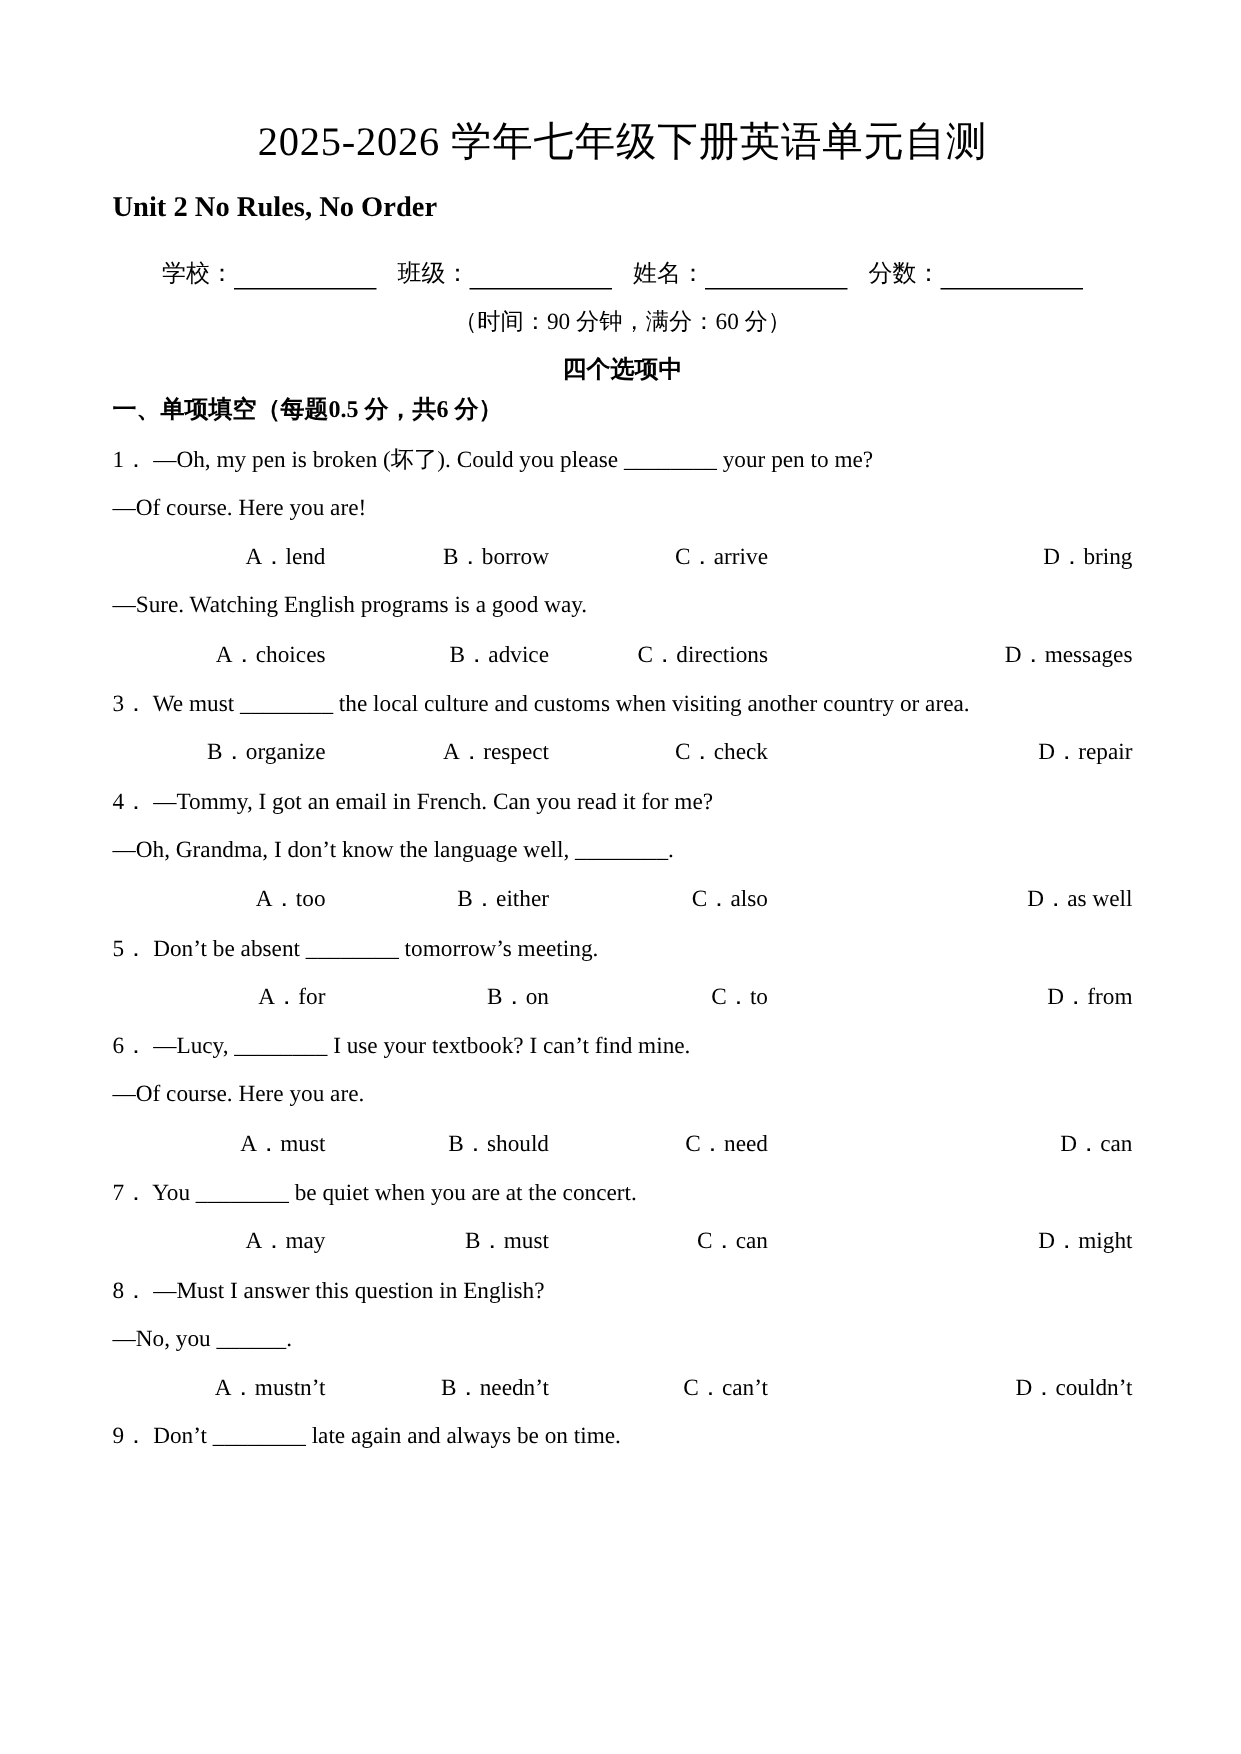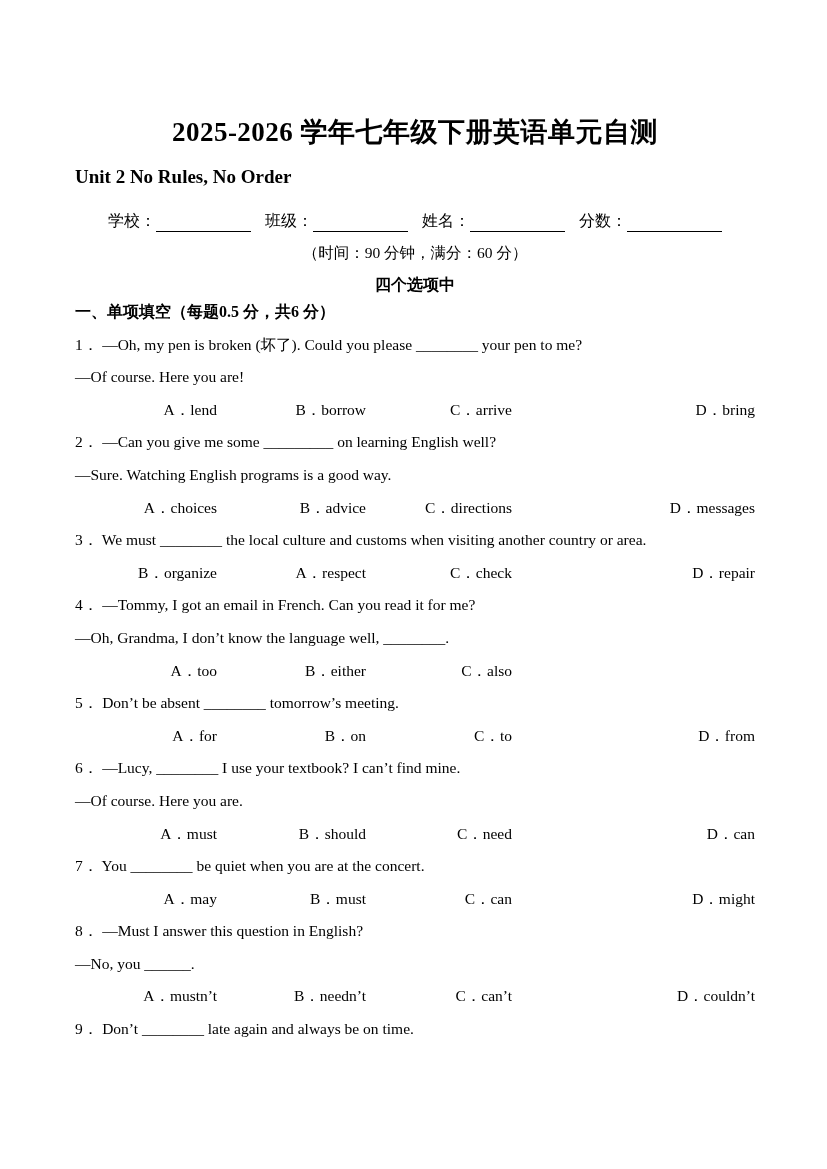--- a/index.html
+++ b/index.html
@@ -8,39 +8,39 @@
     width: 827px;
     height: 1169px;
     background: #ffffff;
     color: #000000;
     font-family: "Liberation Serif", "DejaVu Serif", serif;
     overflow: hidden;
   }
   .page { width: 827px; height: 1169px; padding: 0 72px 0 75px; }
 
   .title {
-    margin: 114px 0 0;
+    margin: 76px 0 0;
     font-size: 27px;
     line-height: 36px;
-    font-weight: bold;
+    font-weight: normal;
     text-align: center;
     letter-spacing: 0.5px;
   }
   .subtitle {
     margin: 14px 0 0;
     font-size: 19px;
     line-height: 26px;
     font-weight: bold;
   }
   .info-row {
     margin-top: 18px;
     height: 24px;
     display: flex;
     justify-content: center;
-    align-items: flex-end;
+    align-items: center;
     gap: 14px;
     font-size: 16px;
   }
   .info-field { display: flex; align-items: flex-end; white-space: nowrap; }
   .blank-line {
     display: inline-block;
     width: 95px;
     height: 19px;
     border-bottom: 1px solid #000;
   }
@@ -105,21 +105,20 @@
 
   <p class="line">1． —Oh, my pen is broken (坏了). Could you please ________ your pen to me?</p>
   <p class="line">—Of course. Here you are!</p>
   <div class="line options-row">
     <span class="opt">A．lend</span>
     <span class="opt">B．borrow</span>
     <span class="opt">C．arrive</span>
     <span class="opt">D．bring</span>
   </div>
 
-  <p class="line">2． —Can you give me some _________ on learning English well?</p>
   <p class="line">—Sure. Watching English programs is a good way.</p>
   <div class="line options-row">
     <span class="opt">A．choices</span>
     <span class="opt">B．advice</span>
     <span class="opt">C．directions</span>
     <span class="opt">D．messages</span>
   </div>
 
   <p class="line">3． We must ________ the local culture and customs when visiting  another country or area.</p>
   <div class="line options-row">
@@ -128,20 +127,21 @@
     <span class="opt">C．check</span>
     <span class="opt">D．repair</span>
   </div>
 
   <p class="line">4． —Tommy, I got an email in French. Can you read it for me?</p>
   <p class="line">—Oh, Grandma, I don’t know the language well, ________.</p>
   <div class="line options-row">
     <span class="opt">A．too</span>
     <span class="opt">B．either</span>
     <span class="opt">C．also</span>
+    <span class="opt">D．as well</span>
   </div>
 
   <p class="line">5． Don’t be absent ________ tomorrow’s meeting.</p>
   <div class="line options-row">
     <span class="opt">A．for</span>
     <span class="opt">B．on</span>
     <span class="opt">C．to</span>
     <span class="opt">D．from</span>
   </div>
 

